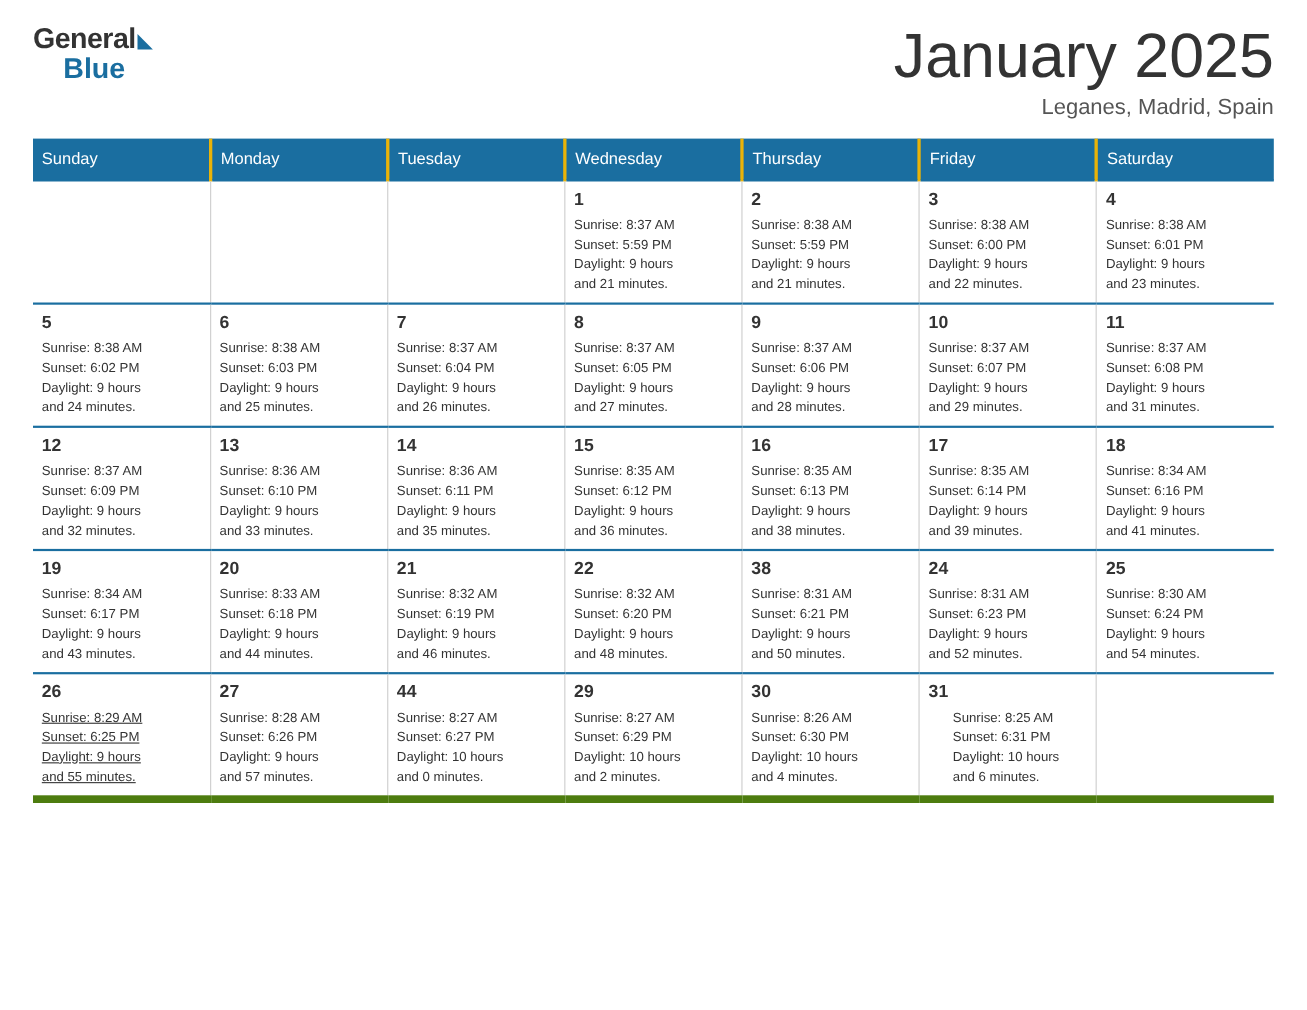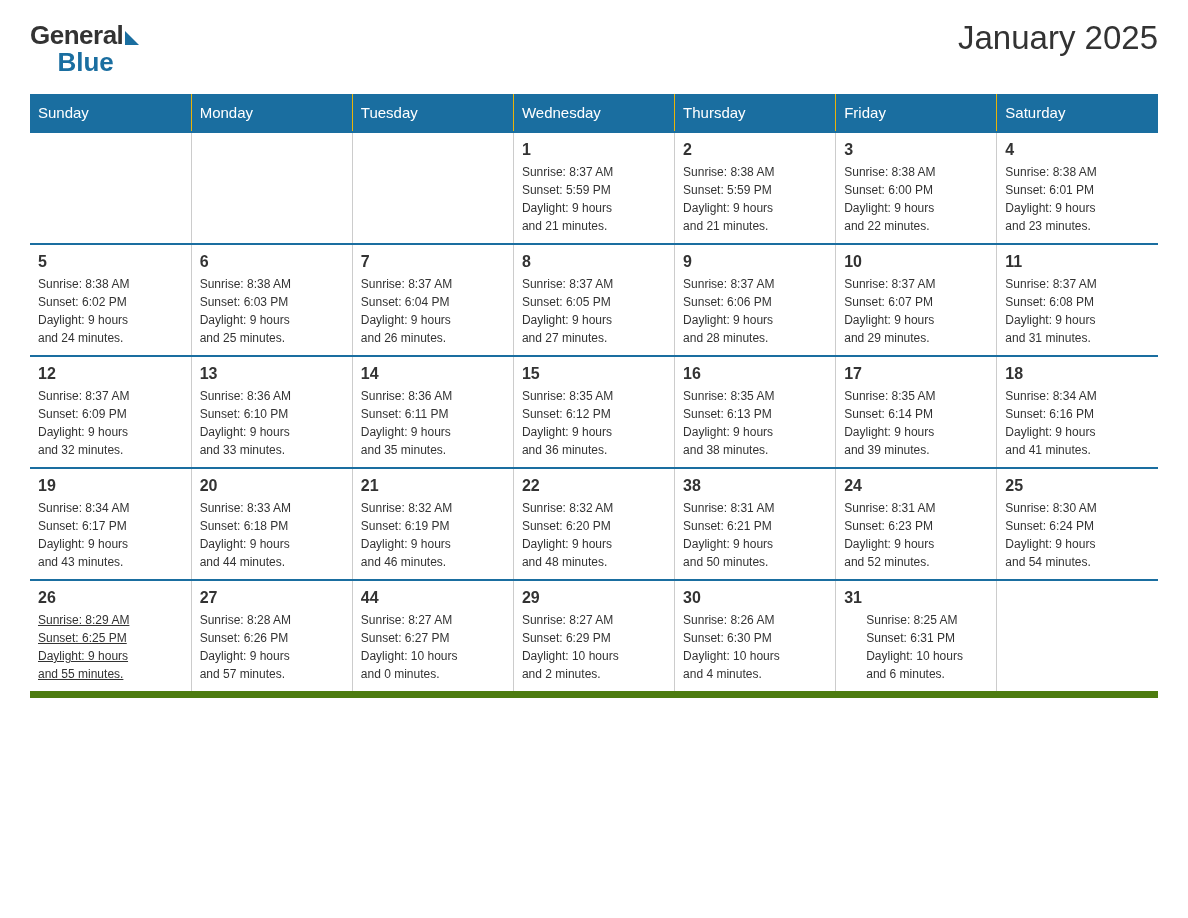--- a/index.html
+++ b/index.html
@@ -44,21 +44,21 @@
       font-size: 26px;
       font-weight: bold;
       color: #1a6ea0;
       margin-top: -4px;
       margin-left: 2px;
     }
     .title-section {
       text-align: right;
     }
     .month-title {
-      font-size: 33px;
+      font-size: 57px;
       font-weight: normal;
       color: #333;
       line-height: 1.1;
       text-align: center;
     }
     .location {
       font-size: 20px;
       color: #555;
       margin-top: 4px;
     }
@@ -67,21 +67,21 @@
       border-collapse: collapse;
       table-layout: fixed;
     }
     thead th {
       background-color: #1a6ea0;
       color: #fff;
       font-size: 15px;
       font-weight: normal;
       padding: 10px 8px;
       text-align: left;
-      border-right: 1px solid #eab308;
+      border-right: 3px solid #eab308;
     }
     thead th:last-child {
       border-right: none;
     }
     tbody td {
       vertical-align: top;
       padding: 8px 8px;
       border-top: 2px solid #1a6ea0;
       border-right: 1px solid #ccc;
       font-size: 12.5px;
@@ -113,20 +113,21 @@
 <div class="header">
   <div class="logo">
     <div class="logo-top">
       <span class="logo-general">General</span>
       <div class="logo-arrow"></div>
     </div>
     <span class="logo-blue">Blue</span>
   </div>
   <div class="title-section">
     <div class="month-title">January 2025</div>
+    <div class="location">Leganes, Madrid, Spain</div>
   </div>
 </div>
 
 <table>
   <thead>
     <tr>
     <th>Sunday</th>
         <th>Monday</th>
         <th>Tuesday</th>
         <th>Wednesday</th>

